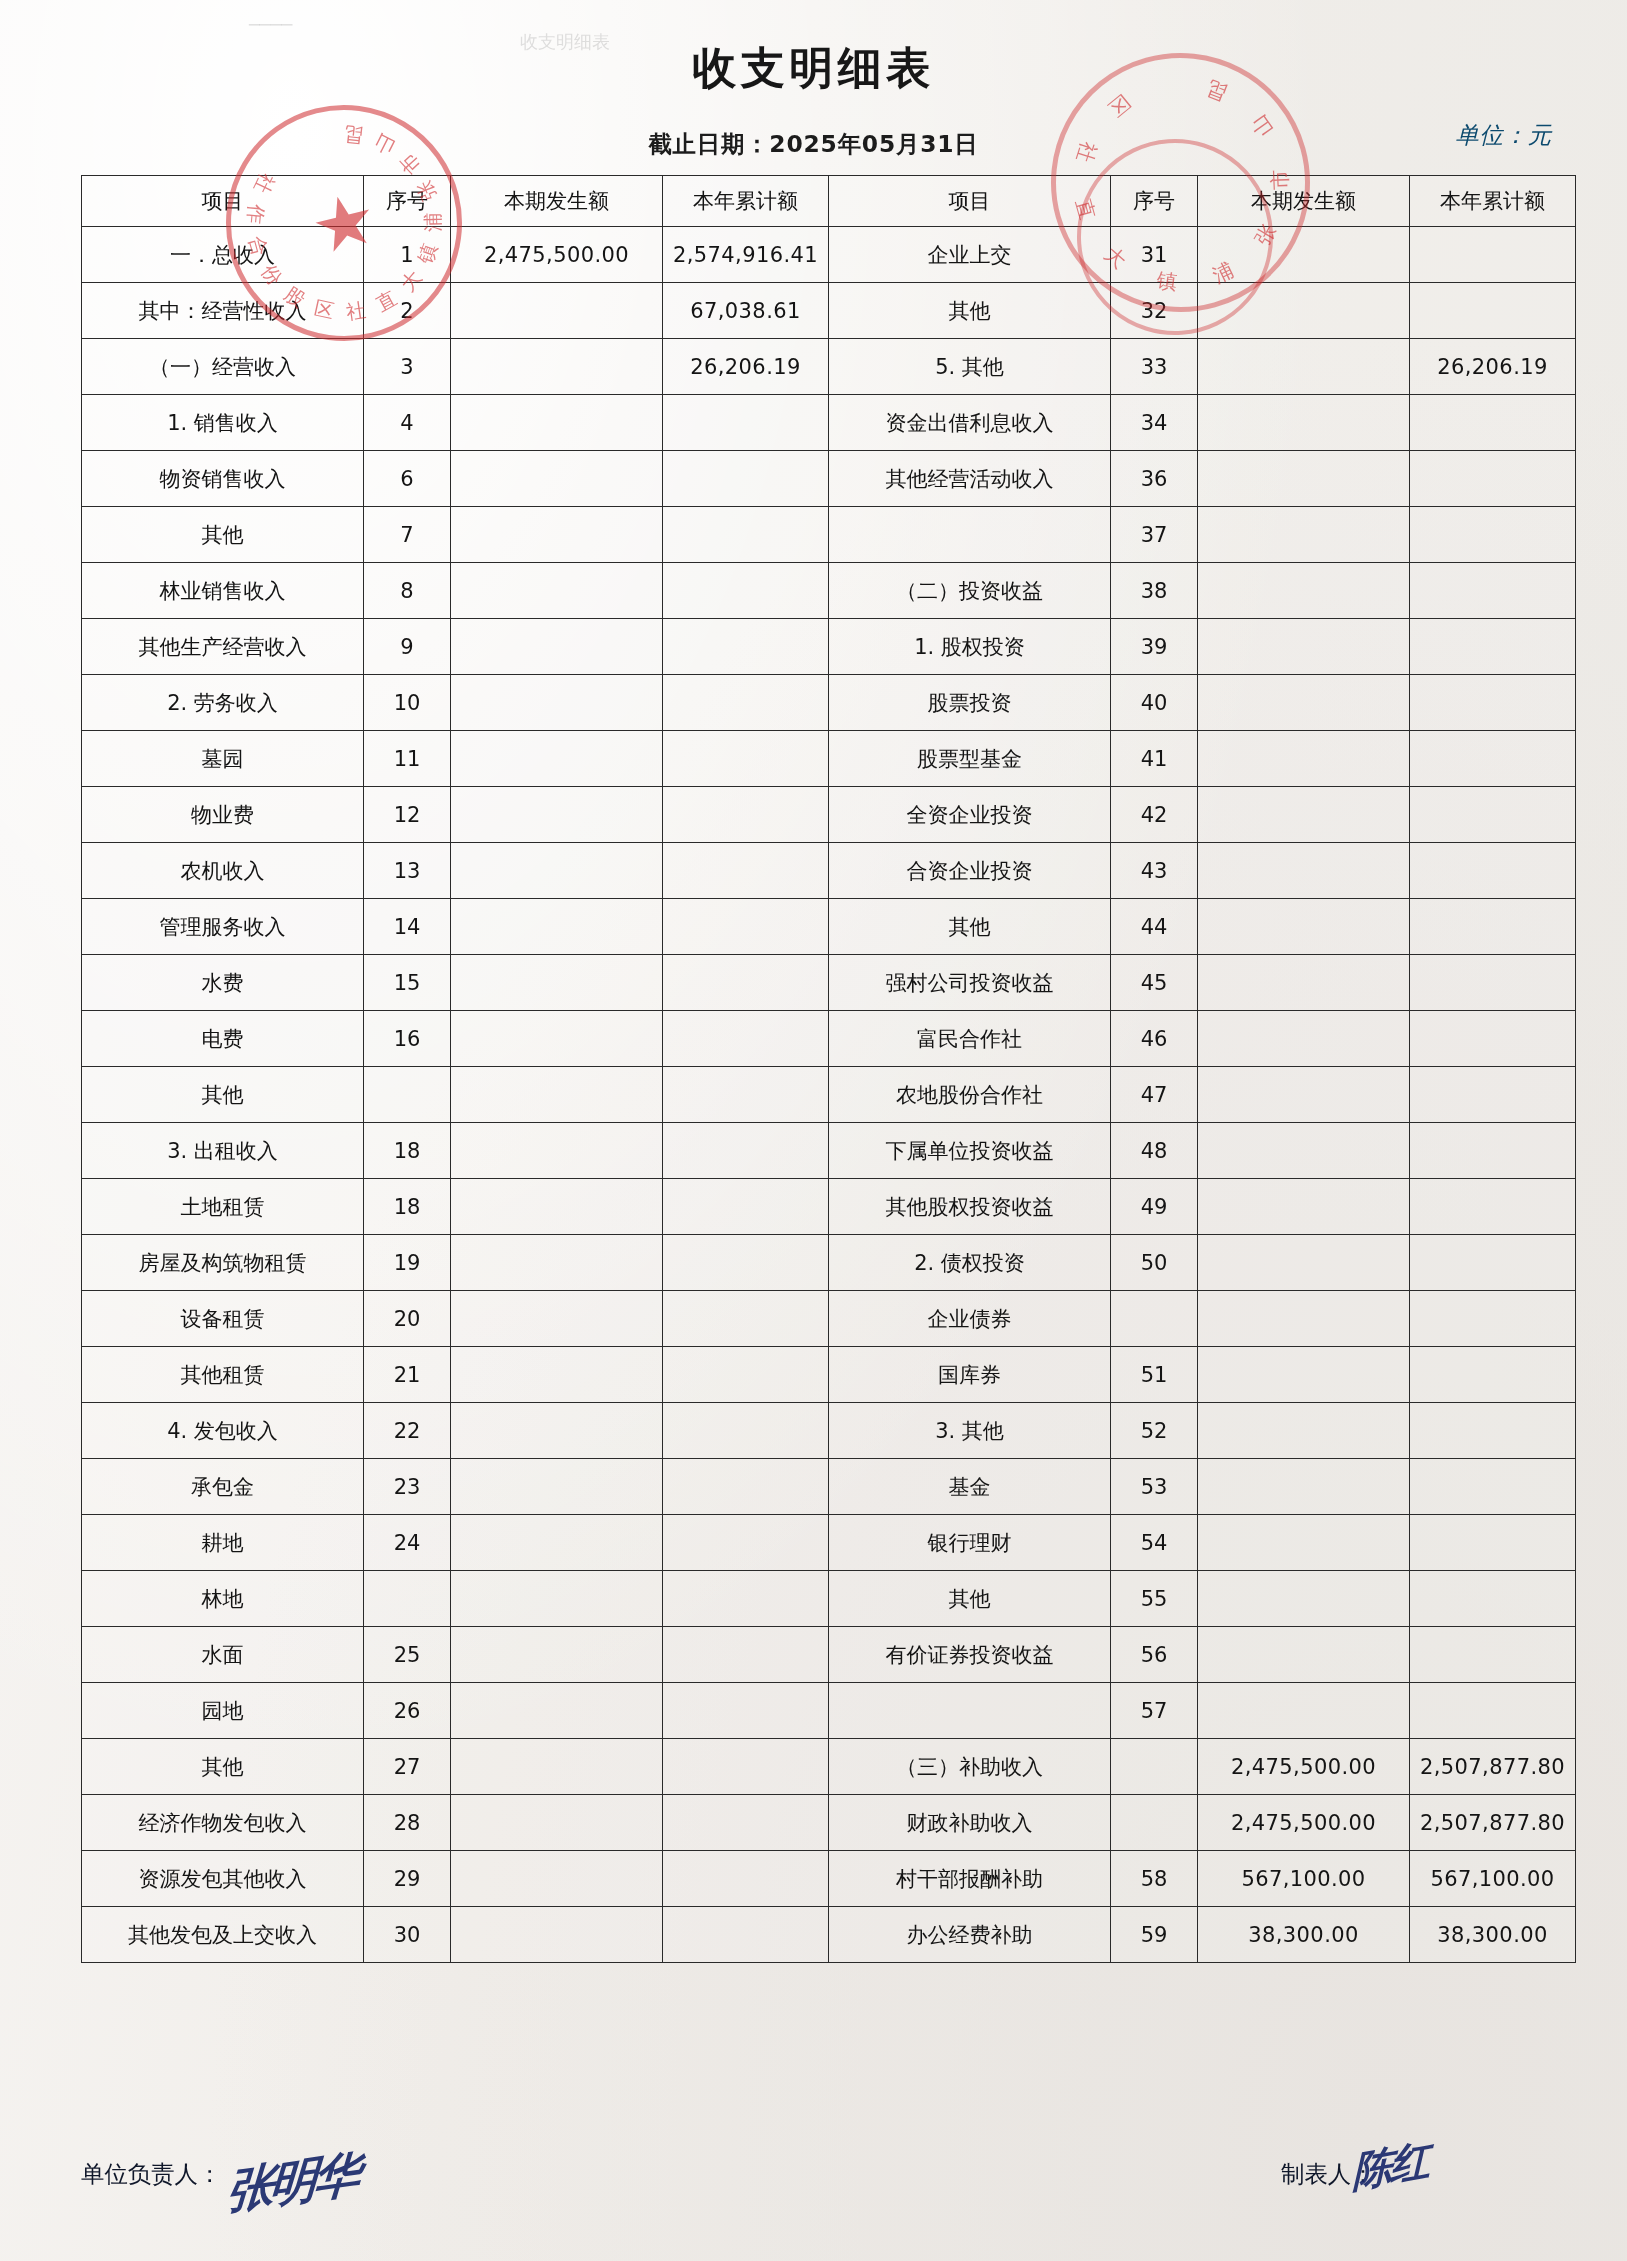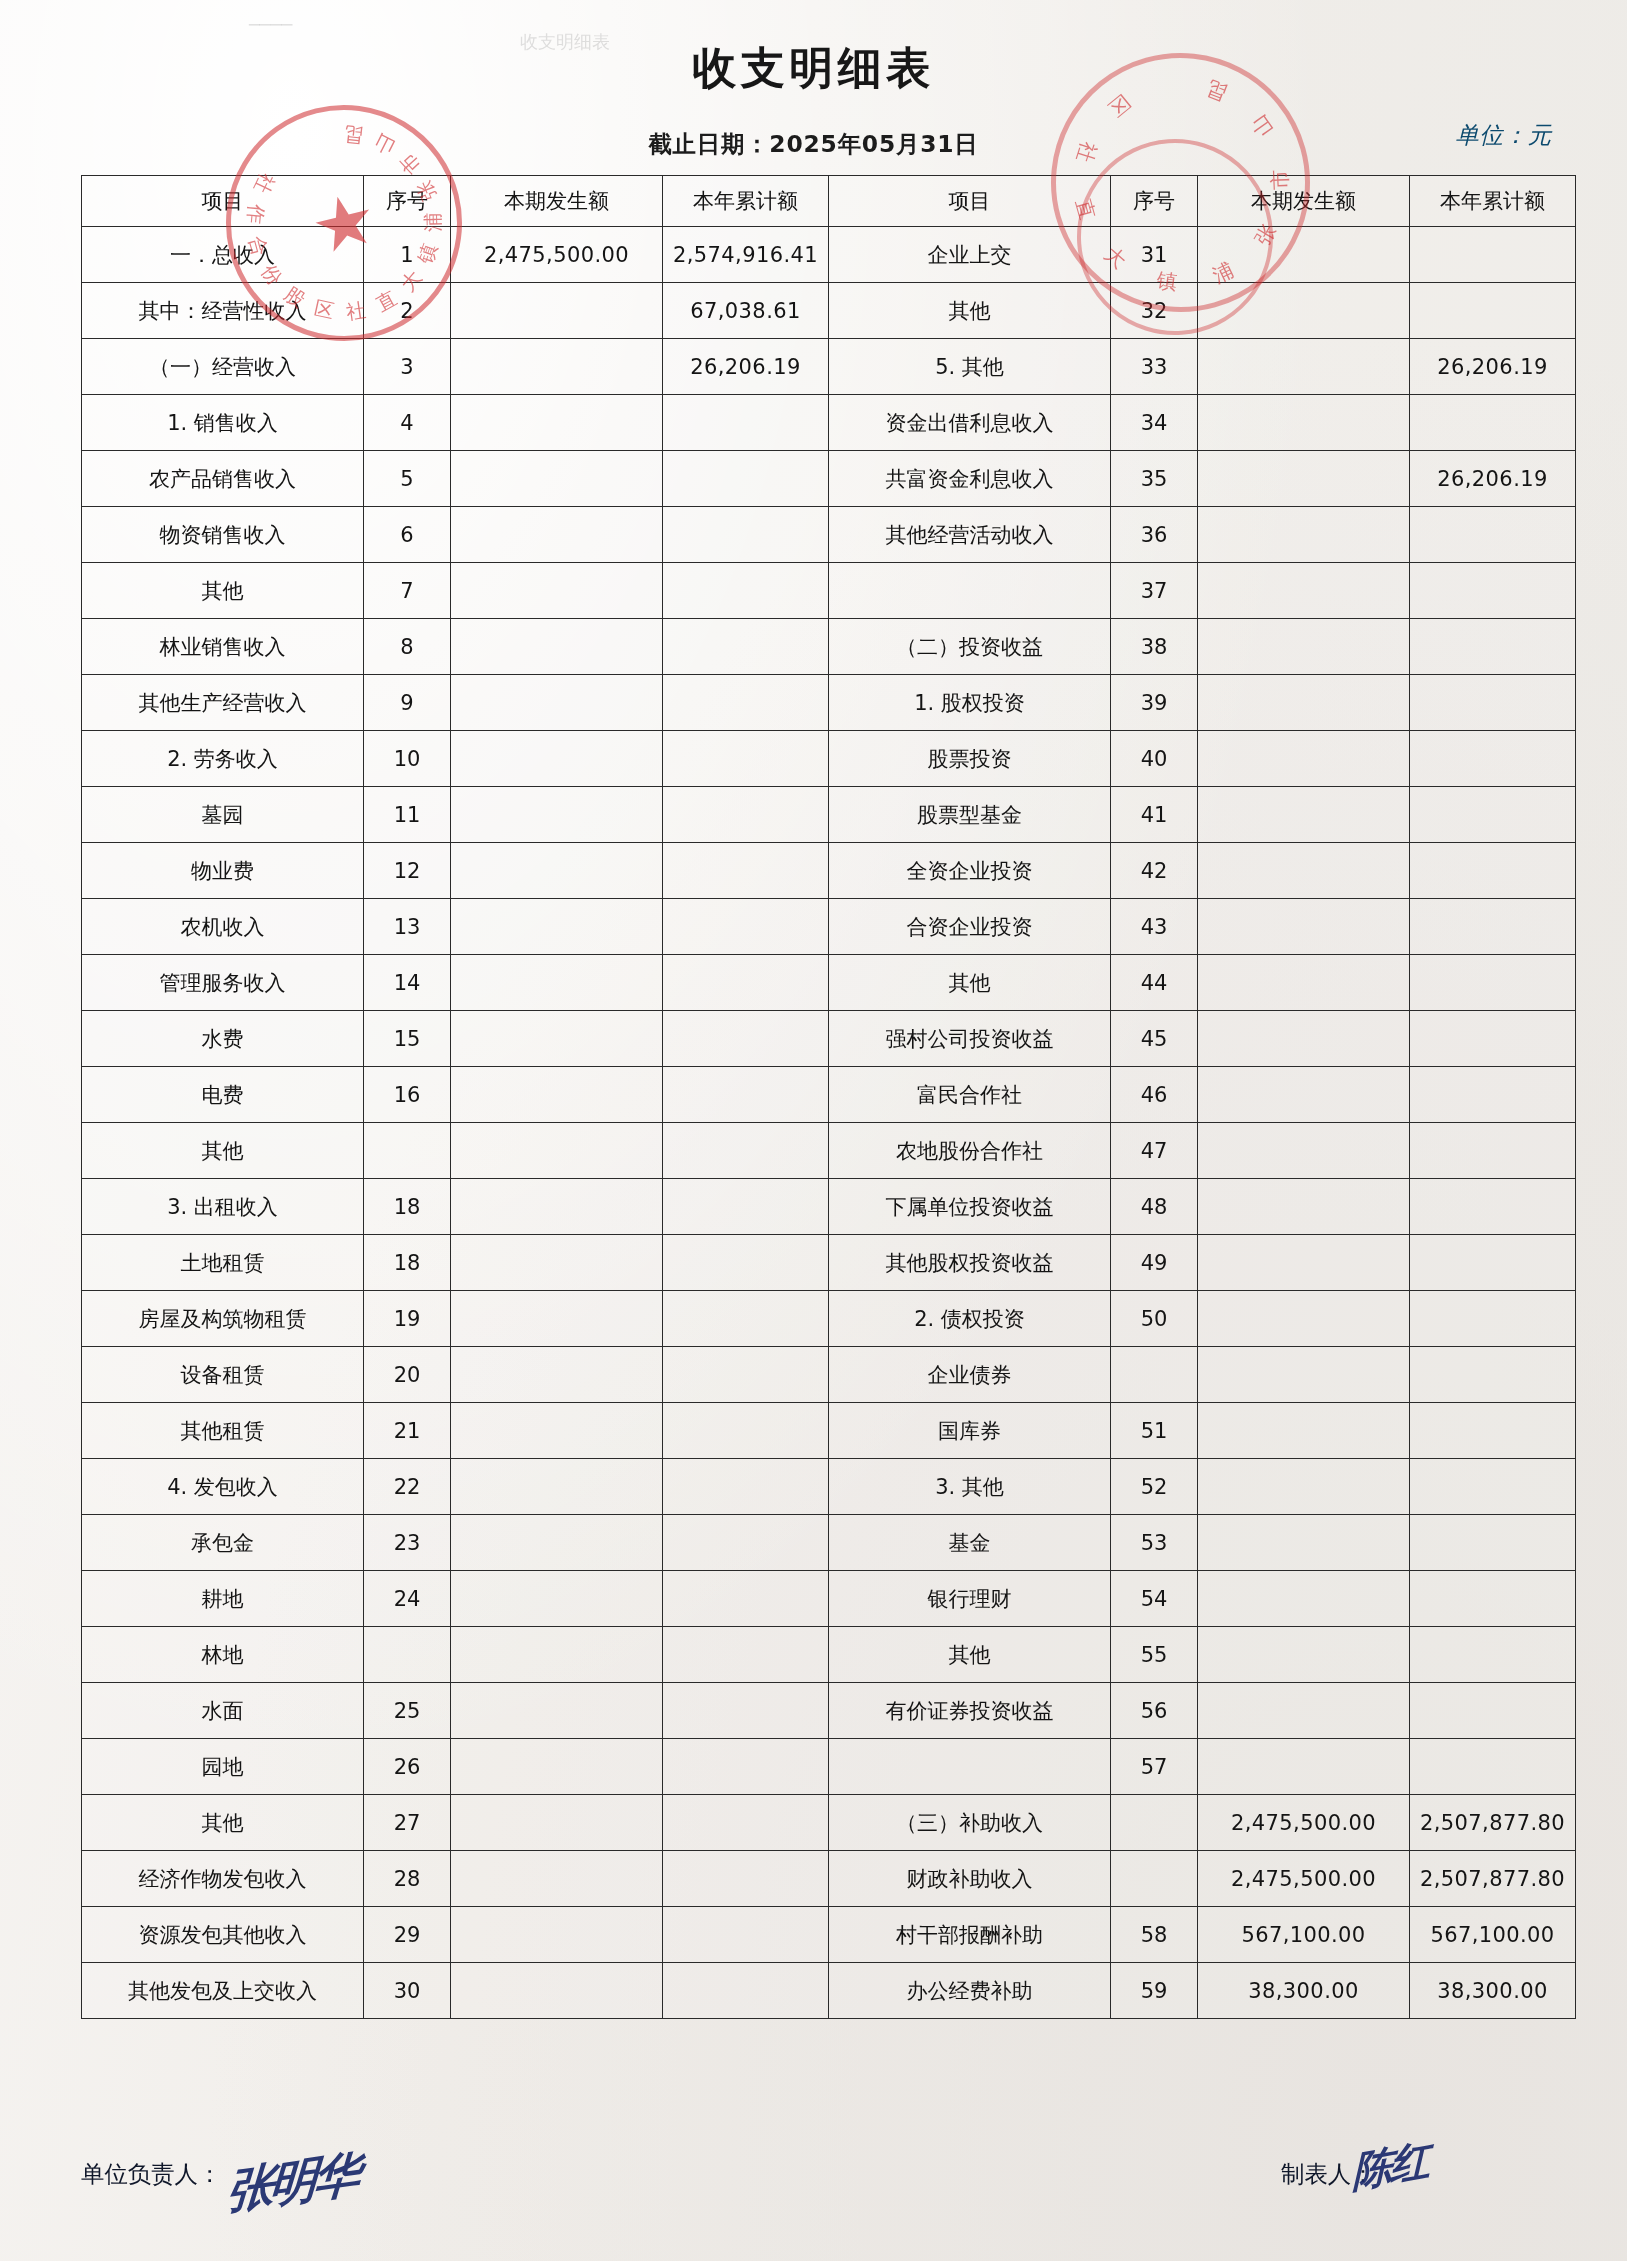--- a/index.html
+++ b/index.html
@@ -239,30 +239,20 @@
         </tr>
         <tr>
           <td class="t-c b">1. 销售收入</td>
           <td class="t-c">4</td>
           <td class="num"></td>
           <td class="num"></td>
           <td class="t-c small b">资金出借利息收入</td>
           <td class="t-c">34</td>
           <td class="num"></td>
           <td class="num"></td>
-        </tr>
-        <tr>
-          <td class="t-c b">农产品销售收入</td>
-          <td class="t-c">5</td>
-          <td class="num"></td>
-          <td class="num"></td>
-          <td class="t-c small b">共富资金利息收入</td>
-          <td class="t-c">35</td>
-          <td class="num"></td>
-          <td class="num">26,206.19</td>
         </tr>
         <tr>
           <td class="t-c b">物资销售收入</td>
           <td class="t-c">6</td>
           <td class="num"></td>
           <td class="num"></td>
           <td class="t-c small b">其他经营活动收入</td>
           <td class="t-c">36</td>
           <td class="num"></td>
           <td class="num"></td>

